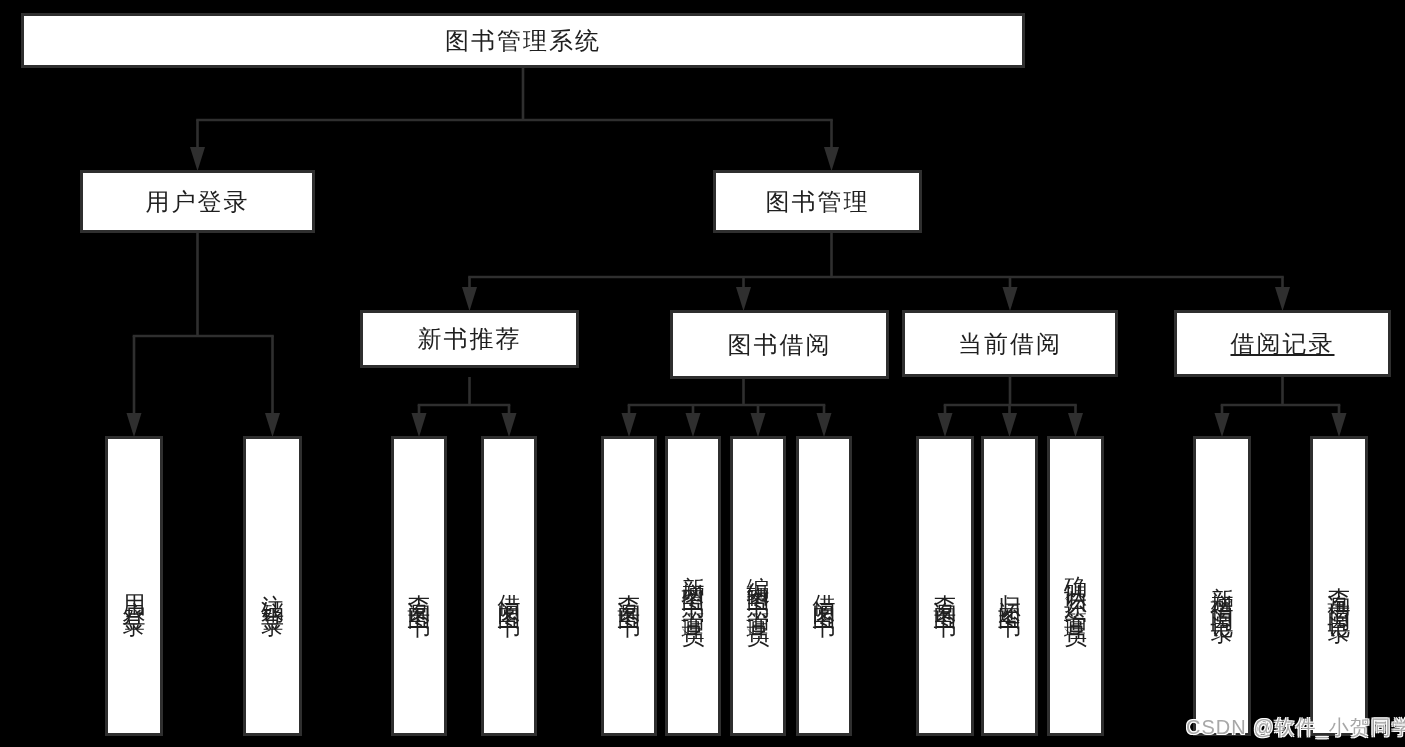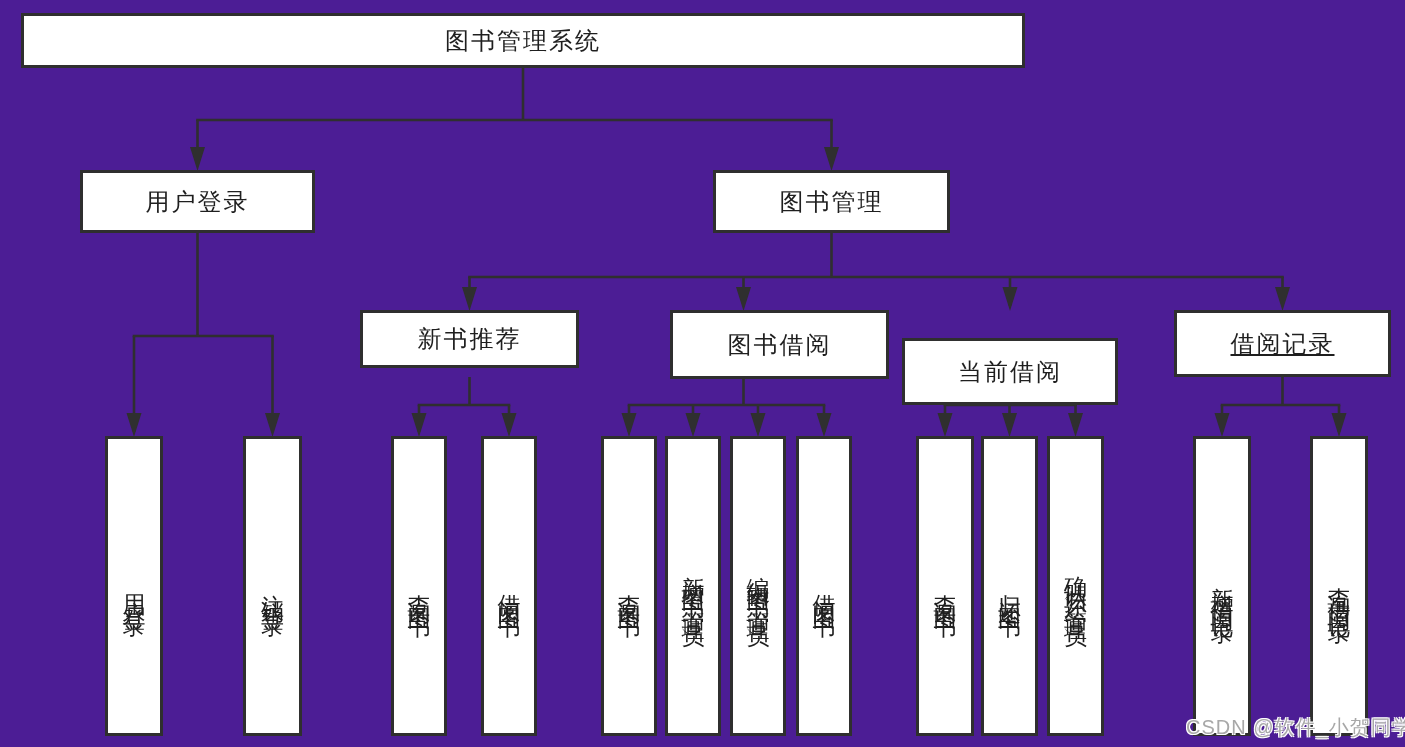--- a/index.html
+++ b/index.html
@@ -4,21 +4,21 @@
 <style>
   html, body {
     margin: 0;
     padding: 0;
     background: #ffffff;
   }
   .stage {
     position: relative;
     width: 1405px;
     height: 747px;
-    background: #4c1d95;
+    background: #000000;
     overflow: hidden;
     font-family: "Liberation Sans", sans-serif;
   }
   #connectors {
     position: absolute;
     left: 0;
     top: 0;
     z-index: 1;
   }
   #nodes .node {
@@ -120,30 +120,30 @@
       <line x1="1339" y1="405" x2="1339" y2="432" stroke="#2f2f2f" stroke-width="2.6"></line>
       <polygon points="1339,437 1331.5,413 1346.5,413" fill="#2f2f2f"></polygon>
     </svg>
   <div id="nodes">
       <div class="node h" style="left: 21px; top: 13px; width: 1004px; height: 55px;">
         <span class="lbl">图书管理系统</span>
       </div>
       <div class="node h" style="left: 80px; top: 170px; width: 235px; height: 63px;">
         <span class="lbl">用户登录</span>
       </div>
-      <div class="node h" style="left: 713px; top: 170px; width: 237px; height: 63px;">
+      <div class="node h" style="left: 713px; top: 170px; width: 209px; height: 63px;">
         <span class="lbl">图书管理</span>
       </div>
       <div class="node h" style="left: 360px; top: 310px; width: 219px; height: 58px;">
         <span class="lbl">新书推荐</span>
       </div>
       <div class="node h" style="left: 670px; top: 310px; width: 219px; height: 69px;">
         <span class="lbl">图书借阅</span>
       </div>
-      <div class="node h" style="left: 902px; top: 310px; width: 216px; height: 67px; margin-top: 28px;">
+      <div class="node h" style="left: 902px; top: 310px; width: 216px; height: 67px;">
         <span class="lbl">当前借阅</span>
       </div>
       <div class="node h" style="left: 1174px; top: 310px; width: 217px; height: 67px; text-decoration: underline;">
         <span class="lbl">借阅记录</span>
       </div>
       <div class="node v" style="left: 105px; top: 436px; width: 58px; height: 300px;">
         <span class="lbl">用户登录</span>
       </div>
       <div class="node v" style="left: 243px; top: 436px; width: 59px; height: 300px;">
         <span class="lbl">注销登录</span>

